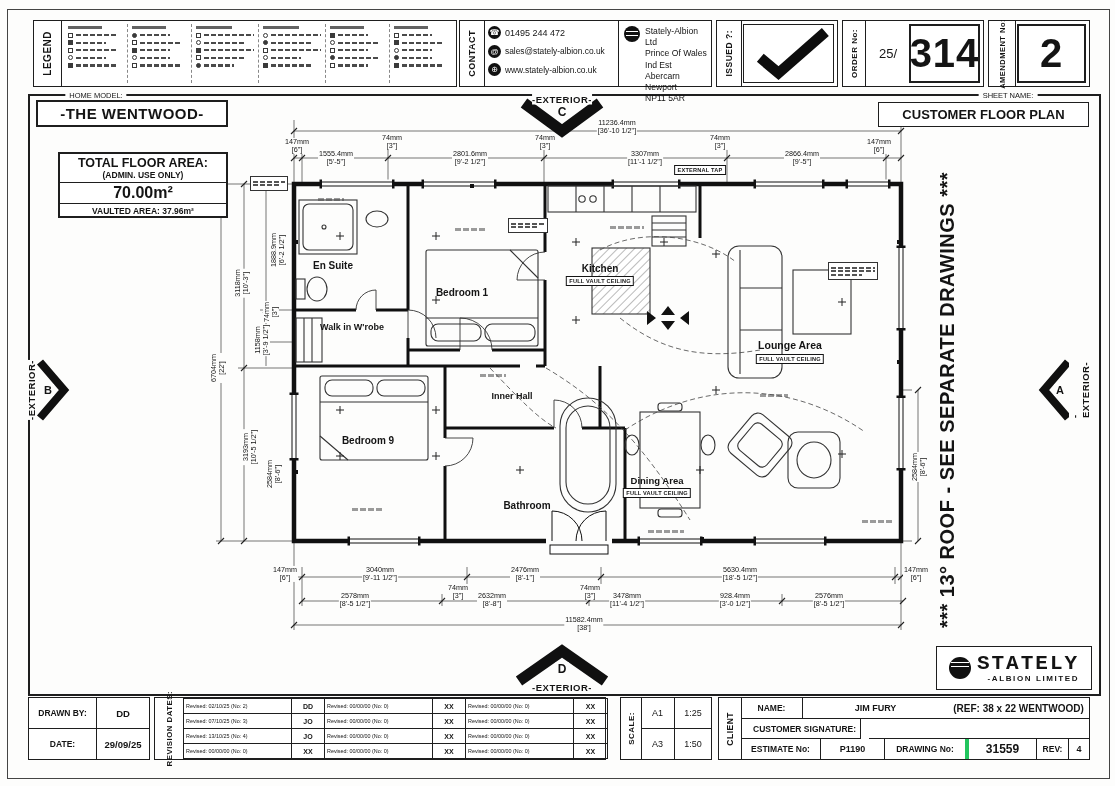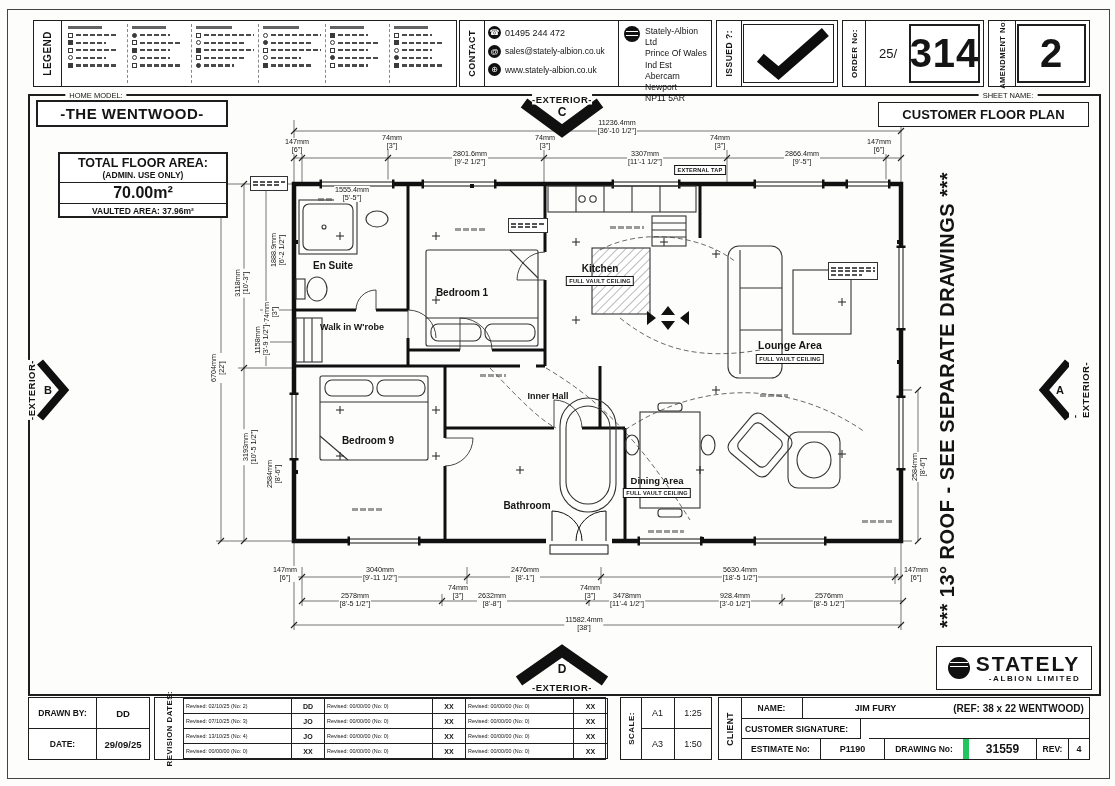--- a/index.html
+++ b/index.html
@@ -462,21 +462,21 @@
   <div class="extlab v" style="left:1080px;top:390px;">-EXTERIOR-</div>
 
   <div class="room" style="left:333px;top:265px;">En Suite</div>
   <div class="room" style="left:462px;top:292px;">Bedroom 1</div>
   <div class="room" style="left:352px;top:327px;font-size:9px;">Walk in W'robe</div>
   <div class="room" style="left:600px;top:268px;">Kitchen</div>
   <div class="vault" style="left:600px;top:281px;">FULL VAULT CEILING</div>
   <div class="room" style="left:790px;top:345px;font-size:10.5px;">Lounge Area</div>
   <div class="vault" style="left:790px;top:359px;">FULL VAULT CEILING</div>
   <div class="room" style="left:368px;top:440px;">Bedroom 9</div>
-  <div class="room" style="left:512px;top:396px;font-size:9px;margin-left:36px;">Inner Hall</div>
+  <div class="room" style="left:512px;top:396px;font-size:9px;">Inner Hall</div>
   <div class="room" style="left:527px;top:505px;">Bathroom</div>
   <div class="room" style="left:657px;top:480px;font-size:9.5px;">Dining Area</div>
   <div class="vault" style="left:657px;top:493px;">FULL VAULT CEILING</div>
   <div class="vault" style="left:700px;top:170px;">EXTERNAL TAP</div>
 
   <div class="notebox" style="left:250px;top:176px;width:32px;">
       <span class="scr"></span>
       <span class="scr" style="width:80%;"></span>
     </div>
   <div class="notebox" style="left:828px;top:262px;width:44px;">
@@ -498,21 +498,21 @@
   <div class="scrib" style="left:862px;top:520px;width:30px;"></div>
 
   <div class="dim" style="left:617px;top:127px;">
       <span>11236.4mm</span>
       <span>[36'-10 1/2"]</span>
     </div>
   <div class="dim" style="left:297px;top:146px;">
       <span>147mm</span>
       <span>[6"]</span>
     </div>
-  <div class="dim" style="left:352px;top:158px;margin-top:36px;">
+  <div class="dim" style="left:336px;top:158px;">
       <span>1555.4mm</span>
       <span>[5'-5"]</span>
     </div>
   <div class="dim" style="left:392px;top:142px;">
       <span>74mm</span>
       <span>[3"]</span>
     </div>
   <div class="dim" style="left:470px;top:158px;">
       <span>2801.6mm</span>
       <span>[9'-2 1/2"]</span>
@@ -621,21 +621,21 @@
       <span>[8'-5 1/2"]</span>
     </div>
   <div class="dim" style="left:584px;top:624px;">
       <span>11582.4mm</span>
       <span>[38']</span>
     </div>
 
   <div class="box" style="left:936px;top:646px;width:156px;height:44px;z-index:3;display:flex;align-items:center;justify-content:center;gap:6px;">
     <span class="crest" style="width:22px;height:22px;"></span>
     <div style="text-align:right;">
-      <div style="font-family:Liberation Sans, sans-serif;font-weight:bold;font-size:21px;letter-spacing:2px;line-height:1;">STATELY</div>
+      <div style="font-family:Liberation Mono, monospace;font-weight:bold;font-size:21px;letter-spacing:2px;line-height:1;">STATELY</div>
       <div style="font-size:8px;font-weight:bold;letter-spacing:1.6px;">-ALBION LIMITED</div>
     </div>
   </div>
 
   <div class="box tb" style="left:28px;top:697px;width:122px;height:63px;z-index:3;">
     <div class="cell" style="left:0;top:0;width:68px;height:31px;border-right:1px solid #1e1e1e;border-bottom:1px solid #1e1e1e;">DRAWN BY:</div>
     <div class="cell" style="left:68px;top:0;right:0;height:31px;border-bottom:1px solid #1e1e1e;font-size:9.5px;">DD</div>
     <div class="cell" style="left:0;top:31px;width:68px;bottom:0;border-right:1px solid #1e1e1e;">DATE:</div>
     <div class="cell" style="left:68px;top:31px;right:0;bottom:0;font-size:9.5px;">29/09/25</div>
   </div>
@@ -702,24 +702,24 @@
 
   <div class="box tb" style="left:718px;top:697px;width:372px;height:63px;z-index:3;">
     <div class="hlabel" style="width:22px;">
       <span class="vtext" style="font-size:8.5px;">CLIENT</span>
     </div>
 
     <div class="cell" style="left:22px;top:0;width:62px;height:21px;border-right:1px solid #1e1e1e;border-bottom:1px solid #1e1e1e;">NAME:</div>
     <div class="cell" style="left:84px;top:0;width:145px;height:21px;border-bottom:1px solid #1e1e1e;font-size:9px;">JIM FURY</div>
     <div class="cell" style="left:229px;top:0;right:0;height:21px;border-bottom:1px solid #1e1e1e;font-size:10px;">(REF: 38 x 22 WENTWOOD)</div>
 
-    <div class="cell" style="left:22px;top:21px;width:120px;height:20px;border-right:1px solid #1e1e1e;border-bottom:1px solid #1e1e1e;justify-content:flex-start;padding-left:4px;">CUSTOMER SIGNATURE:</div>
+    <div class="cell" style="left:22px;top:21px;width:120px;height:20px;border-right:1px solid #1e1e1e;border-bottom:1px solid #1e1e1e;justify-content:flex-start;padding-left:12px;">CUSTOMER SIGNATURE:</div>
     <div class="cell" style="left:150px;top:21px;right:0;height:20px;border-bottom:1px solid #1e1e1e;"></div>
 
     <div class="cell" style="left:22px;top:41px;width:80px;bottom:0;border-right:1px solid #1e1e1e;">ESTIMATE No:</div>
     <div class="cell" style="left:102px;top:41px;width:64px;bottom:0;border-right:1px solid #1e1e1e;font-size:9px;">P1190</div>
-    <div class="cell" style="left:166px;top:41px;width:84px;bottom:0;border-right:6px solid #22c55e;">DRAWING No:</div>
+    <div class="cell" style="left:166px;top:41px;width:84px;bottom:0;border-right:4px solid #22c55e;">DRAWING No:</div>
     <div class="cell" style="left:250px;top:41px;width:68px;bottom:0;border-right:1px solid #1e1e1e;font-size:12px;">31559</div>
     <div class="cell" style="left:318px;top:41px;width:32px;bottom:0;border-right:1px solid #1e1e1e;">REV:</div>
     <div class="cell" style="left:350px;top:41px;right:0;bottom:0;font-size:9px;">4</div>
   </div>
 
 </div>
 
 </body></html>

